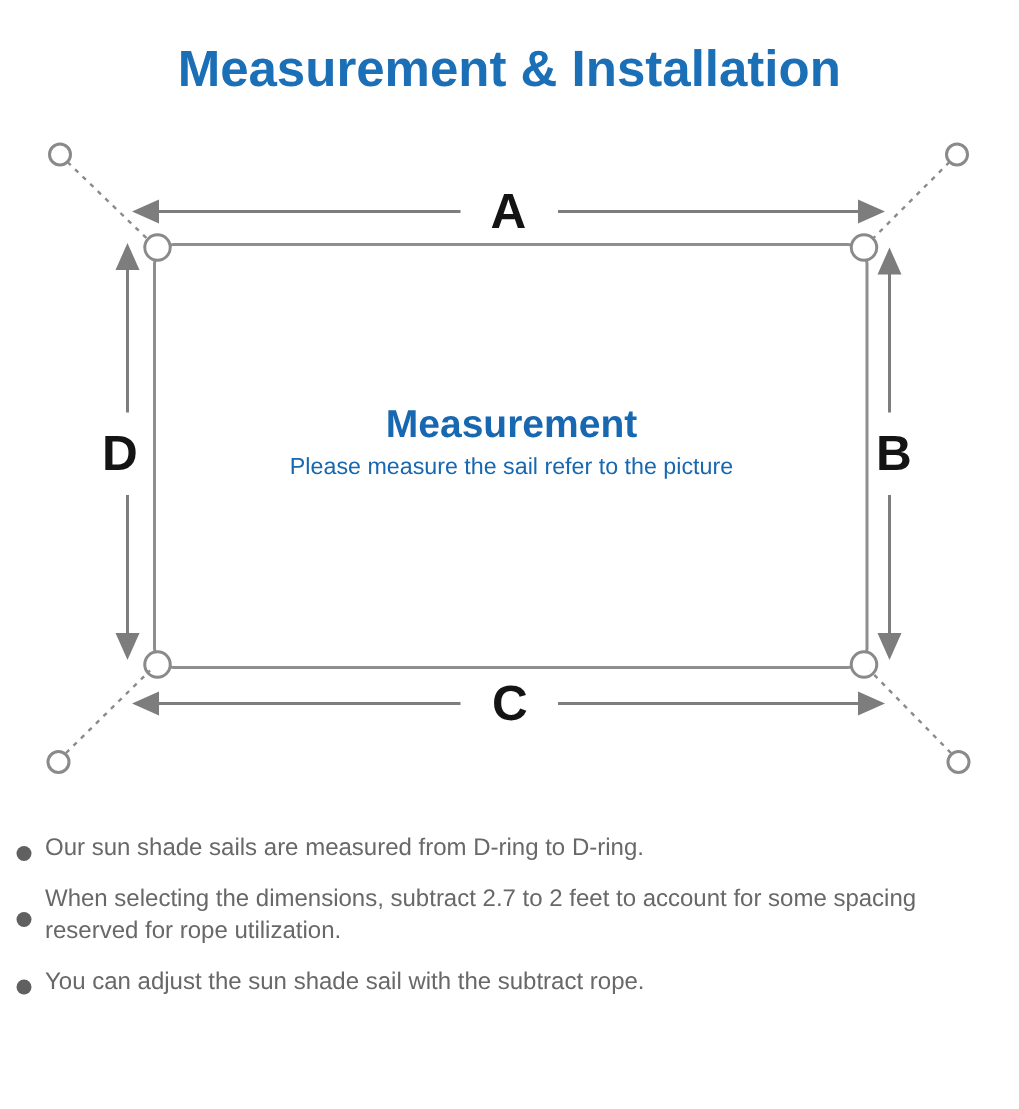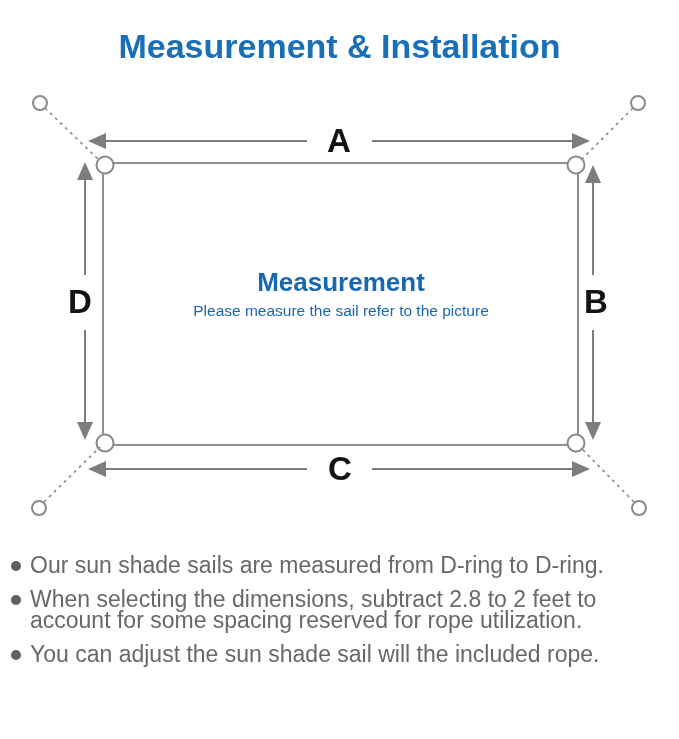--- a/index.html
+++ b/index.html
@@ -52,24 +52,24 @@
     position: absolute;
     top: 531px;
     left: 10px;
     width: 665px;
     list-style: none;
     margin: 0;
     padding: 0;
   }
   .note-item {
     display: flex;
-    align-items: flex-start;
+    align-items: center;
     margin-bottom: 13px;
     color: #686868;
-    font-size: 23px;
+    font-size: 16px;
     line-height: 21px;
   }
   .bullet-dot {
     flex: 0 0 auto;
     width: 10px;
     height: 10px;
     border-radius: 50%;
     background: #606060;
     margin: 6px 9px 0 1px;
   }
@@ -129,21 +129,21 @@
     <text class="center-sub" x="341" y="292">Please measure the sail refer to the picture</text>
   </svg>
 
   <ul class="notes">
     <li class="note-item">
       <span class="bullet-dot"></span>
       <span class="note-text">Our sun shade sails are measured from D-ring to D-ring.</span>
     </li>
     <li class="note-item">
       <span class="bullet-dot"></span>
-      <span class="note-text">When selecting the dimensions, subtract 2.8 to 2 feet to account for some spacing reserved for rope utilization.</span>
+      <span class="note-text">When selecting the dimensions, subtract 2.7 to 2 feet to account for some spacing reserved for rope utilization.</span>
     </li>
     <li class="note-item">
       <span class="bullet-dot"></span>
-      <span class="note-text">You can adjust the sun shade sail will the included rope.</span>
+      <span class="note-text">You can adjust the sun shade sail with the subtract rope.</span>
     </li>
   </ul>
 
 </div>
 
 </body></html>

